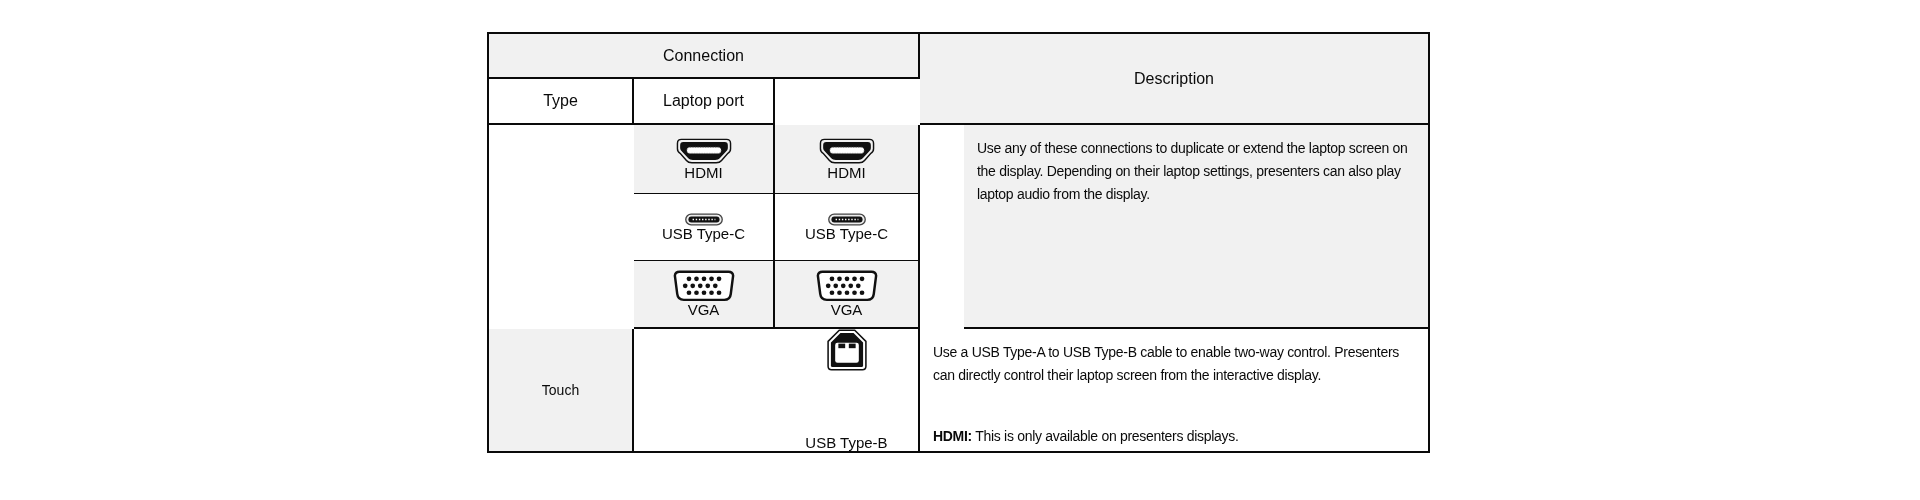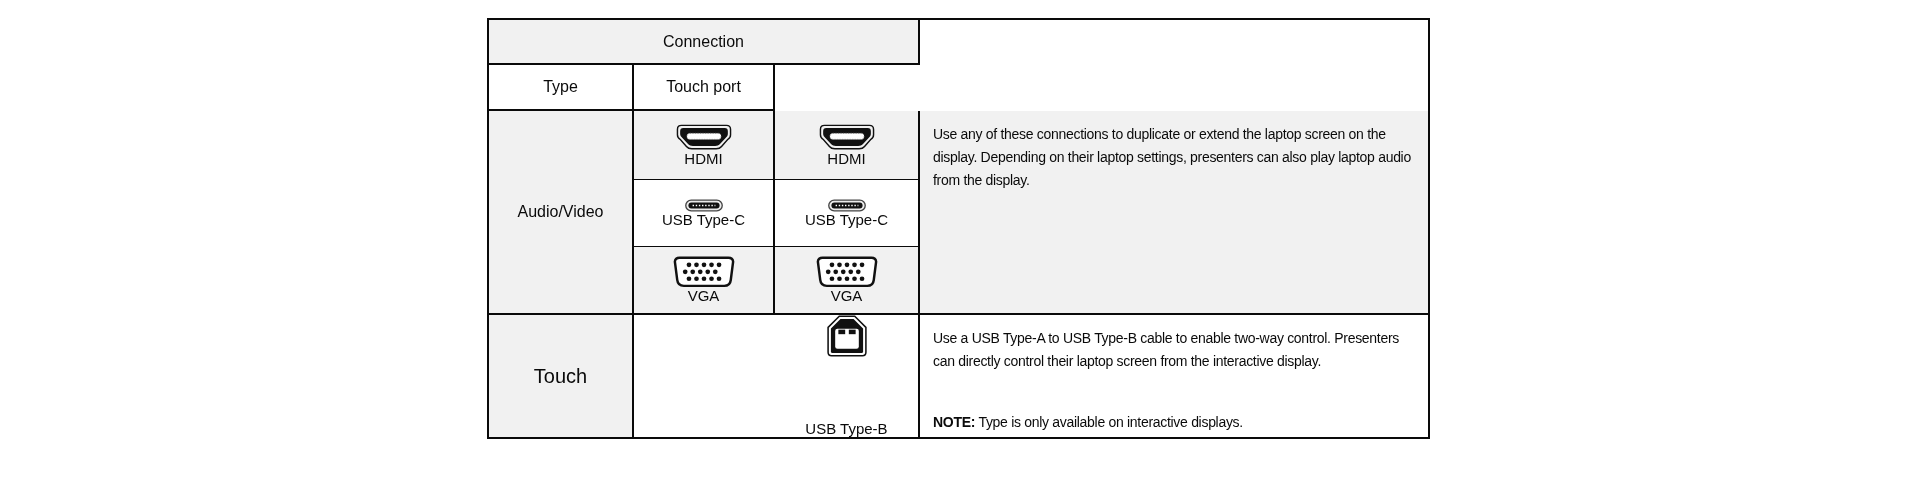--- a/index.html
+++ b/index.html
@@ -7,21 +7,21 @@
     width: 1920px; height: 500px;
     background: #ffffff;
     font-family: "Liberation Sans", sans-serif;
     color: #0a0a0a;
     position: relative;
     overflow: hidden;
   }
 
   .conn-table {
     position: absolute;
-    left: 487px; top: 18px;
+    left: 487px; top: 32px;
     width: 943px; height: 421px;
     box-sizing: border-box;
     border: 2px solid #0a0a0a;
     background: #ffffff;
     display: grid;
     grid-template-columns: 145px 141px 145px auto;
     grid-template-rows: 45px 46px 69px 67px 68px auto;
   }
 
   .cell {
@@ -45,22 +45,22 @@
   .c-sub-type     { grid-column: 1; grid-row: 2; justify-content: center; }
   .c-sub-laptop   { grid-column: 2; grid-row: 2; }
   .c-sub-display  { grid-column: 3; grid-row: 2; }
   .c-type-av      { grid-column: 1; grid-row: 3 / 6; font-size: 16px; }
   .c-hdmi-l       { grid-column: 2; grid-row: 3; }
   .c-hdmi-d       { grid-column: 3; grid-row: 3; }
   .c-usbc-l       { grid-column: 2; grid-row: 4; }
   .c-usbc-d       { grid-column: 3; grid-row: 4; }
   .c-vga-l        { grid-column: 2; grid-row: 5; }
   .c-vga-d        { grid-column: 3; grid-row: 5; }
-  .c-desc-av      { grid-column: 4; grid-row: 3 / 6; }
-  .c-type-touch   { grid-column: 1; grid-row: 6; font-size: 20px; }
+  .c-desc-av      { grid-column: 4; grid-row: 3 / 6; margin-left: 44px; }
+  .c-type-touch   { grid-column: 1; grid-row: 6; font-size: 14px; }
   .c-usba         { grid-column: 2; grid-row: 6; }
   .c-usbb         { grid-column: 3; grid-row: 6; justify-content: space-between; }
   .c-desc-touch   { grid-column: 4; grid-row: 6; border-radius: 23px; }
 
   .port-cell {
     flex-direction: column;
   }
   .port-cell.tall { gap: 27px; }
   .port-label { font-size: 15px; line-height: 16px; }
 
@@ -132,31 +132,31 @@
     </g>
   </defs>
 </svg>
 
 <div class="conn-table">
 
   <div class="cell gray hdr b-r2 b-b2 c-connection">
     <span>Connection</span>
   </div>
 
+  <div class="cell gray hdr b-b2 c-description">
+    <span>Description</span>
+  </div>
 
   <div class="cell white hdr b-r2 b-b2 c-sub-type">
     <span>Type</span>
   </div>
   <div class="cell white hdr b-r2 b-b2 c-sub-laptop">
-    <span>Touch port</span>
-  </div>
-
-  <div class="cell gray b-r2 b-b2 c-type-av">
-    <span>Audio/Video</span>
-  </div>
+    <span>Laptop port</span>
+  </div>
+
 
   <div class="cell gray port-cell b-r2 b-b1 c-hdmi-l">
     <span class="icon-box">
       <svg width="58" height="27" viewBox="0 0 64 30">
           <use href="#hdmi-glyph"></use>
         </svg>
     </span>
     <span class="port-label">HDMI</span>
   </div>
   <div class="cell gray port-cell b-r2 b-b1 c-hdmi-d">
@@ -215,18 +215,18 @@
       <svg width="40" height="42" viewBox="0 0 44 46">
           <use href="#usbb-glyph"></use>
         </svg>
     </span>
     <span class="port-label">USB Type-B</span>
   </div>
 
   <div class="cell white desc-cell c-desc-touch">
     <div class="desc-text">Use a USB Type-A to USB Type-B cable to enable two-way control. Presenters can directly control their laptop screen from the interactive display.</div>
     <div class="desc-text note-line">
-      <span class="note-label">NOTE:</span>
-      <span>Type is only available on interactive displays.</span>
+      <span class="note-label">HDMI:</span>
+      <span>This is only available on presenters displays.</span>
     </div>
   </div>
 
 </div>
 
 </body></html>

